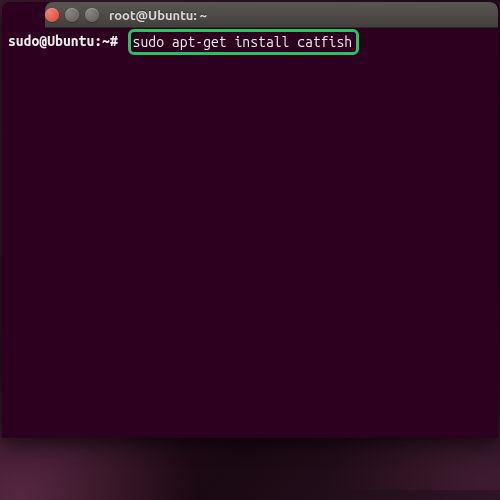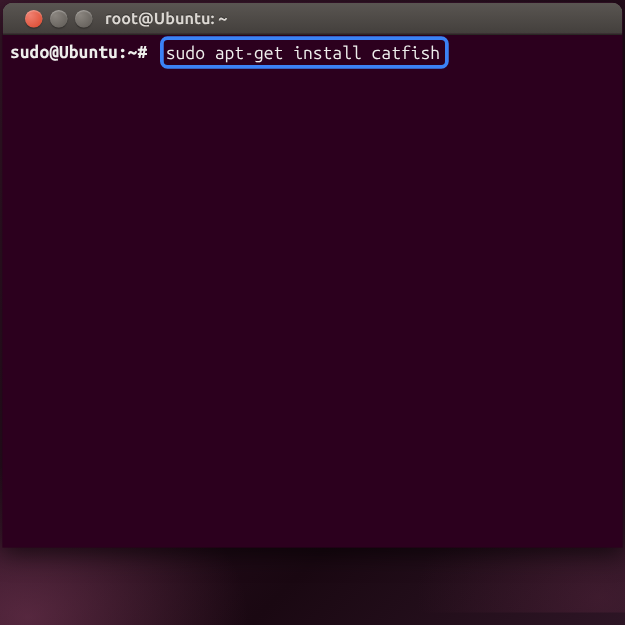--- a/index.html
+++ b/index.html
@@ -20,23 +20,24 @@
       background: #2c001e;
       border-radius: 8px 8px 0 0;
       box-shadow: 0 5px 20px rgba(0,0,0,0.6);
       overflow: hidden;
     }
     .titlebar {
       height: 26px;
       background: linear-gradient(to bottom, #5a5652 0%, #433f3c 100%);
       display: flex;
       align-items: center;
-      padding: 0 18px;
+      padding: 0 0;
       border-radius: 8px 8px 0 0;
       border-bottom: 1px solid #2a2724;
+      margin-left: 43px;
     }
     .window-controls {
       display: flex;
       gap: 6px;
       align-items: center;
     }
     .win-btn {
       width: 14px;
       height: 14px;
       border-radius: 50%;
@@ -69,21 +70,21 @@
       display: flex;
       align-items: flex-start;
       line-height: 18px;
     }
     .prompt {
       color: #eeeeec;
       font-weight: bold;
       white-space: pre;
     }
     .highlight-box {
-      border: 3px solid #3b82f6;
+      border: 3px solid #22c55e;
       border-radius: 6px;
       padding: 1px 4px 1px 2px;
       margin-left: 2px;
       display: inline-block;
       position: relative;
       top: -3px;
     }
     .cmd {
       color: #eeeeec;
       white-space: pre;

